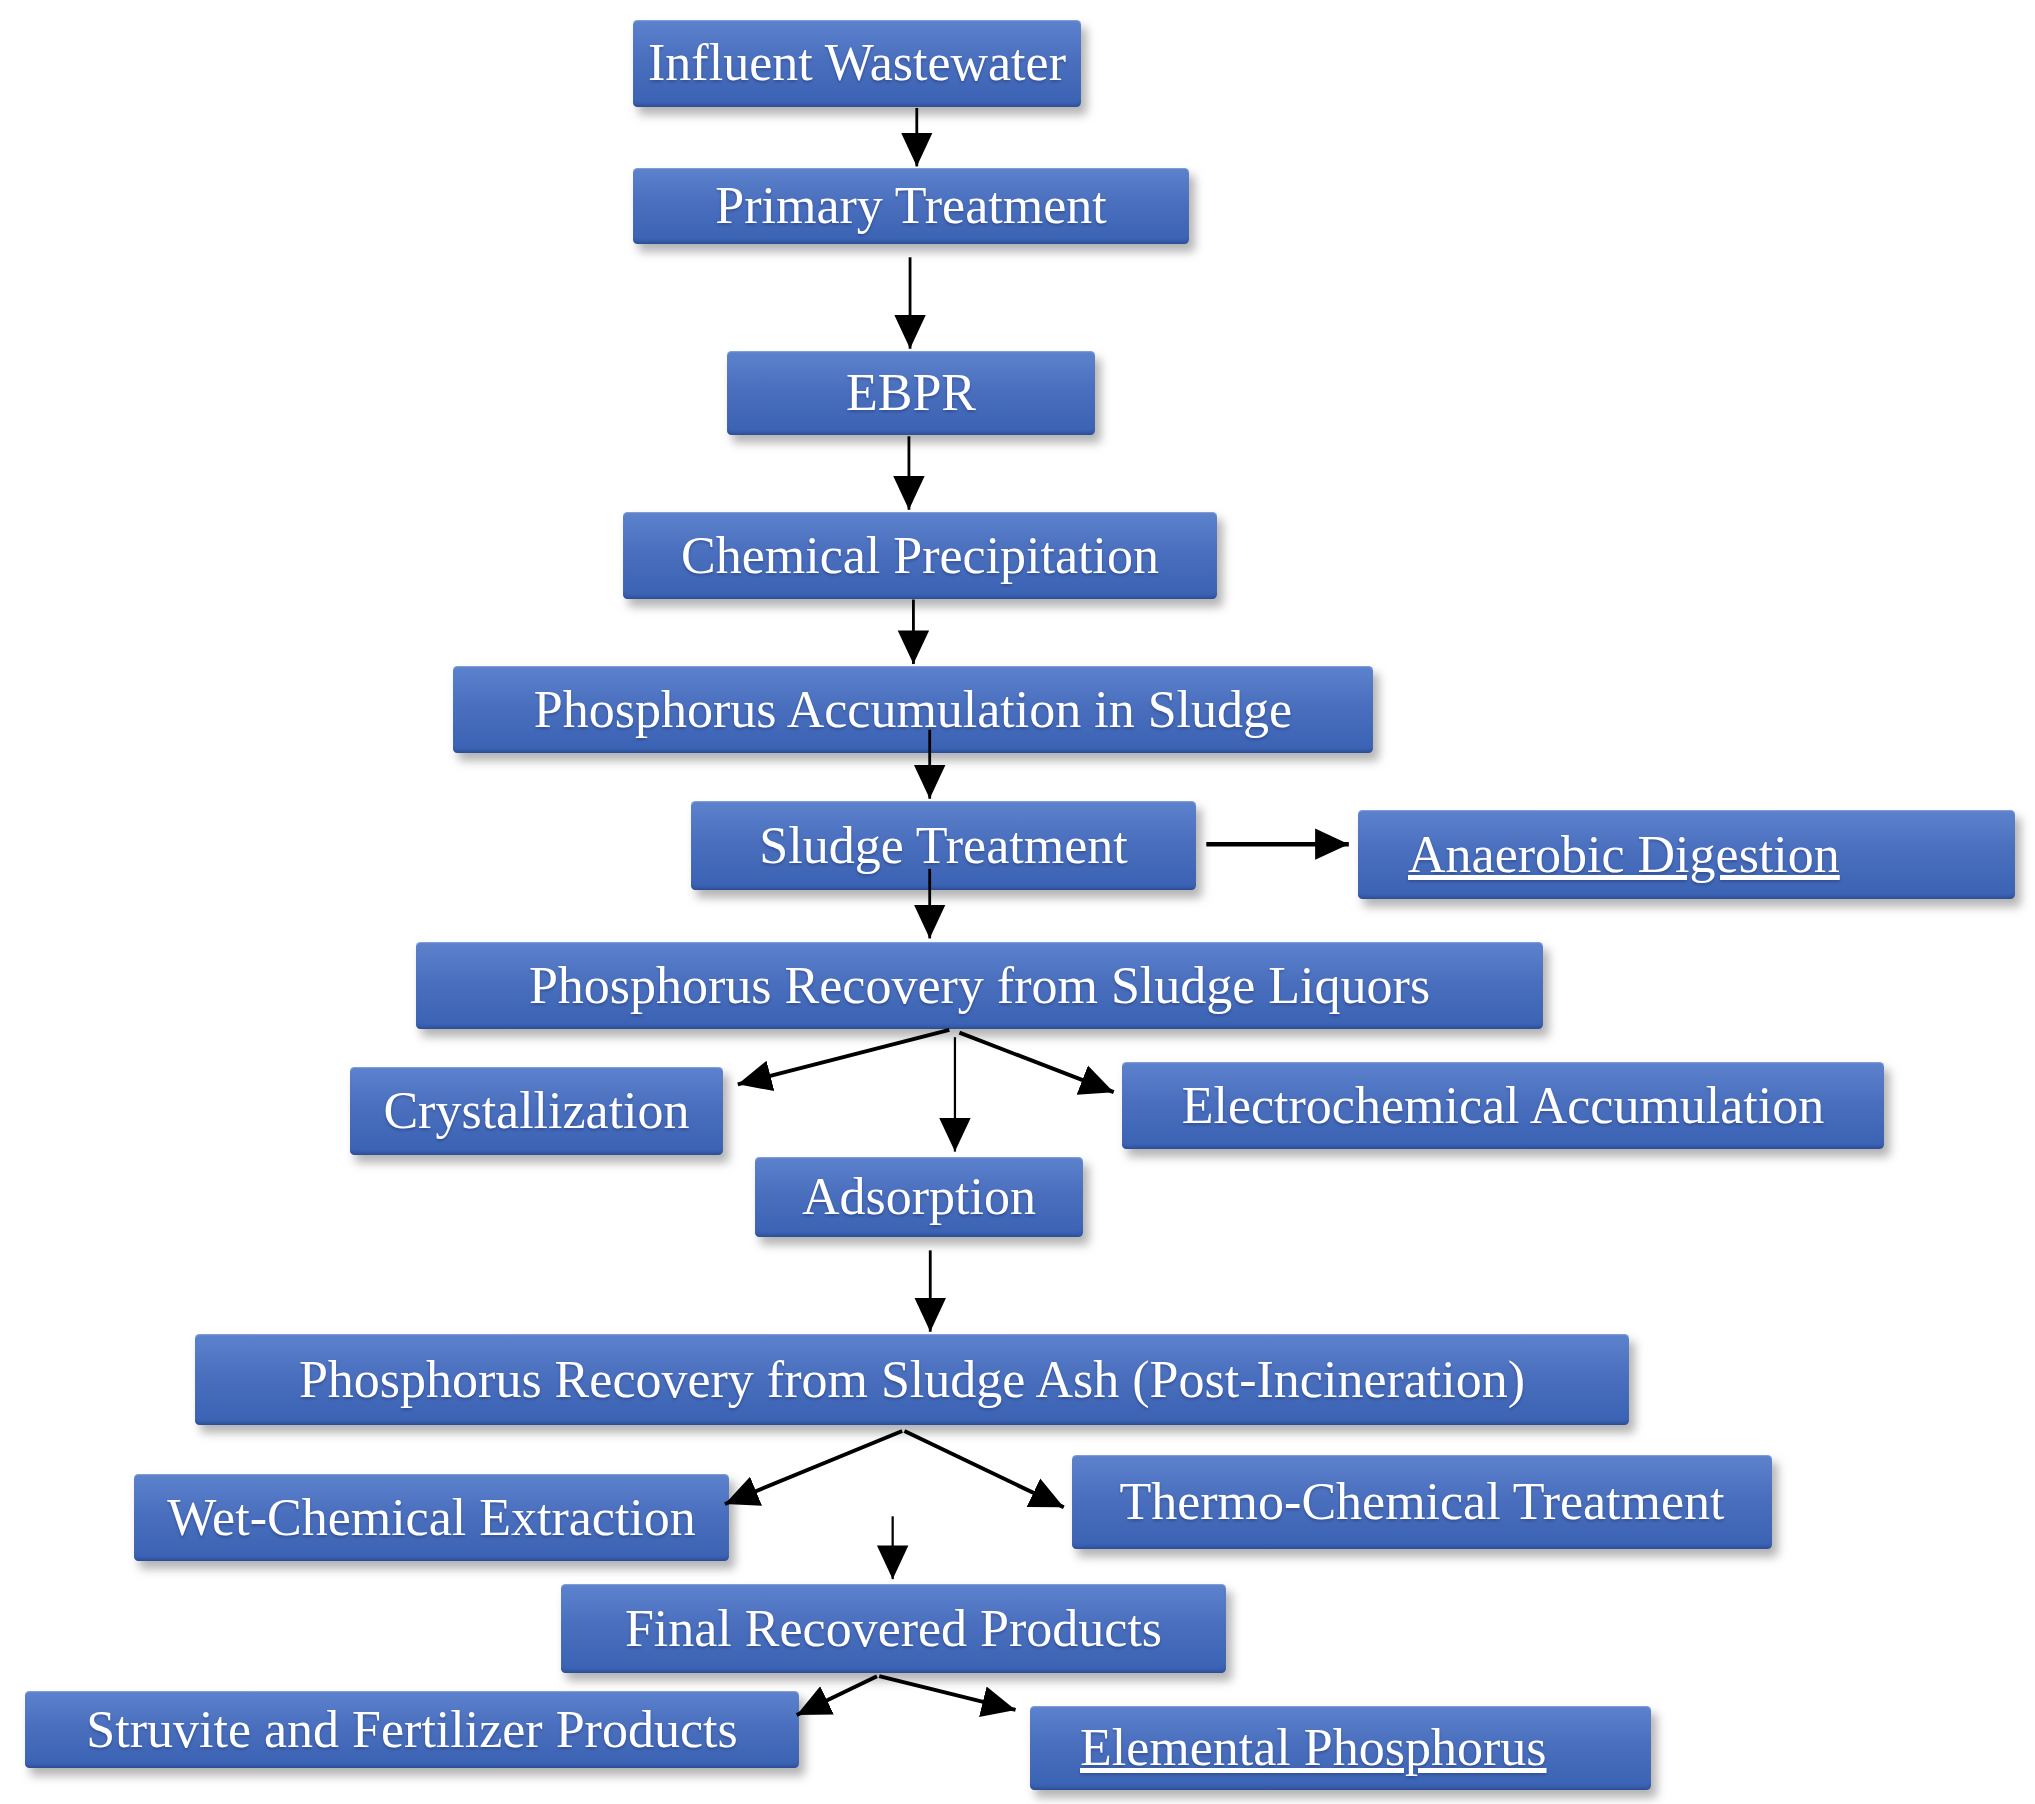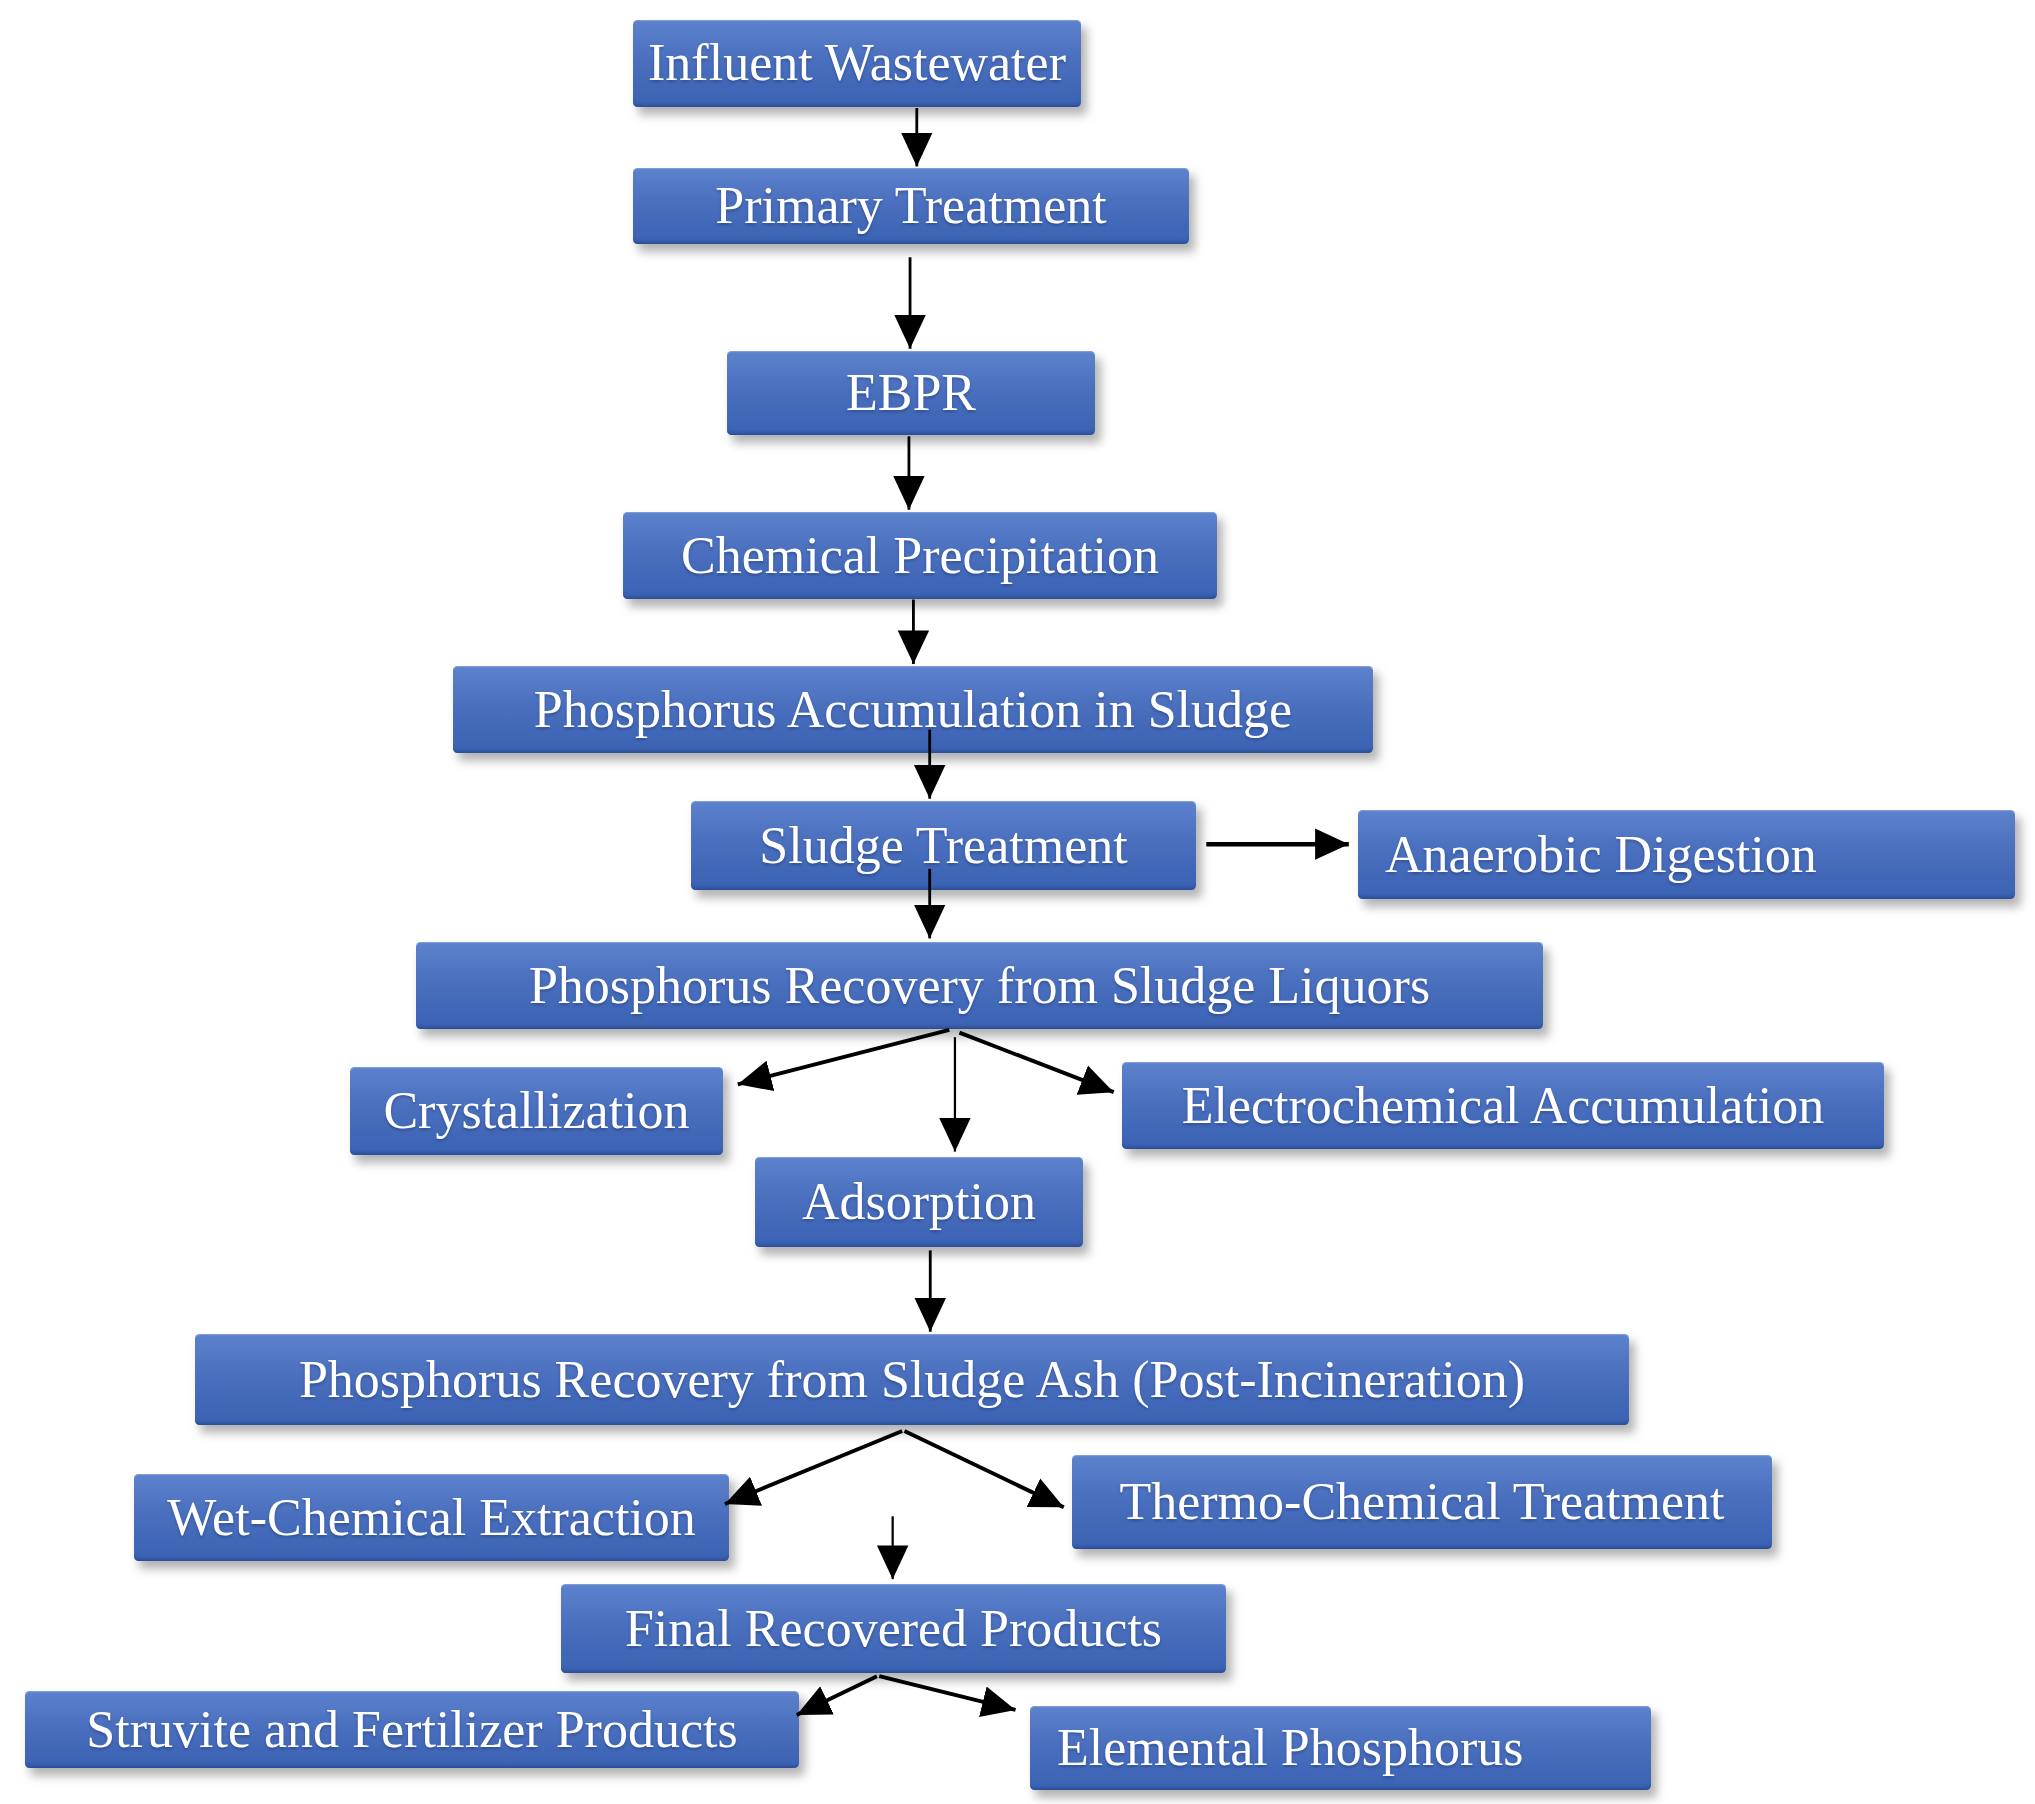--- a/index.html
+++ b/index.html
@@ -20,21 +20,21 @@
     font-size:52px;
     line-height:1;
     white-space:nowrap;
     background:linear-gradient(180deg,#5d82cd 0%,#4a6fbe 45%,#3a62b3 100%);
     border-radius:4.5px;
     box-shadow:5.6px 7.9px 10px rgba(120,120,120,0.55),
                inset 0 -4.5px 3.4px -2.2px rgba(20,40,100,0.35),
                inset 0 1.1px 1.1px rgba(255,255,255,0.25);
     text-shadow:0 1.7px 2.8px rgba(0,0,40,0.25);
   }
-  .node.align-left{justify-content:flex-start;padding-left:27px;}
+  .node.align-left{justify-content:flex-start;padding-left:50px;text-decoration:underline;}
   #edge-layer{
     position:absolute;left:0;top:0;z-index:5;
     pointer-events:none;
   }
   #edge-layer line{stroke:#000000;}
 </style>
 </head>
 <body>
 
 <div id="canvas">
@@ -42,21 +42,21 @@
       <div class="node" style="left: 633px; top: 19.6px; width: 448px; height: 87px;">Influent Wastewater</div>
       <div class="node" style="left: 633px; top: 168px; width: 556px; height: 76px;">Primary Treatment</div>
       <div class="node" style="left: 727px; top: 351px; width: 368px; height: 84px;">EBPR</div>
       <div class="node" style="left: 623px; top: 512px; width: 594px; height: 87px;">Chemical Precipitation</div>
       <div class="node" style="left: 453px; top: 666px; width: 920px; height: 87px;">Phosphorus Accumulation in Sludge</div>
       <div class="node" style="left: 691px; top: 801px; width: 505px; height: 89px;">Sludge Treatment</div>
       <div class="node align-left" style="left: 1358px; top: 810px; width: 657px; height: 89px;">Anaerobic Digestion</div>
       <div class="node" style="left: 416px; top: 942px; width: 1127px; height: 87px;">Phosphorus Recovery from Sludge Liquors</div>
       <div class="node" style="left: 350px; top: 1067px; width: 373px; height: 88px;">Crystallization</div>
       <div class="node" style="left: 1122px; top: 1062px; width: 762px; height: 87px;">Electrochemical Accumulation</div>
-      <div class="node" style="left: 755px; top: 1157px; width: 328px; height: 90px;">Adsorption</div>
+      <div class="node" style="left: 755px; top: 1157px; width: 328px; height: 80px;">Adsorption</div>
       <div class="node" style="left: 195px; top: 1334px; width: 1434px; height: 91px;">Phosphorus Recovery from Sludge Ash (Post-Incineration)</div>
       <div class="node" style="left: 125px; top: 1474px; width: 595px; height: 87px; margin-left: 9px;">Wet-Chemical Extraction</div>
       <div class="node" style="left: 1072px; top: 1455px; width: 700px; height: 94px;">Thermo-Chemical Treatment</div>
       <div class="node" style="left: 561px; top: 1584px; width: 665px; height: 89px;">Final Recovered Products</div>
       <div class="node" style="left: 25px; top: 1691px; width: 774px; height: 77px;">Struvite and Fertilizer Products</div>
       <div class="node align-left" style="left: 1030px; top: 1706px; width: 621px; height: 84px;">Elemental Phosphorus</div>
     </div>
   <svg id="edge-layer" width="2035" height="1805" viewBox="0 0 3627 3216">
     <defs>
       <marker id="arrowhead" markerUnits="userSpaceOnUse" markerWidth="70" markerHeight="70" refX="60" refY="35" orient="auto">

